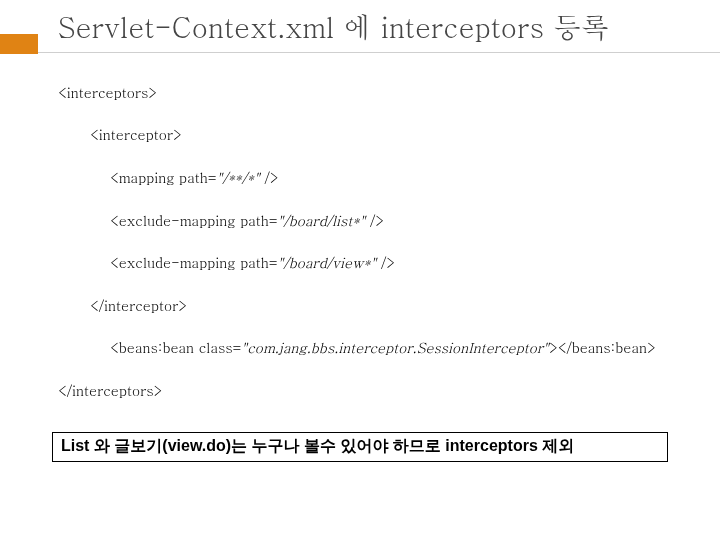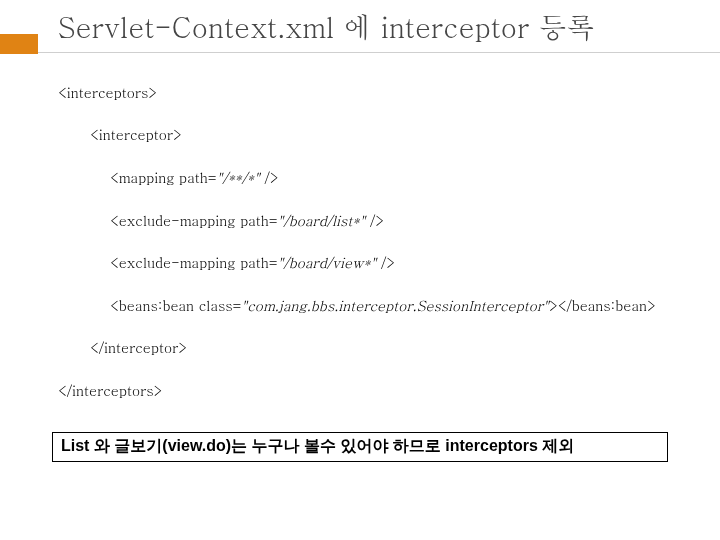--- a/index.html
+++ b/index.html
@@ -73,31 +73,31 @@
       letter-spacing: 0px;
     }
   </style>
 </head>
 <body>
 
 <div class="slide">
 
   <div class="title-area">
     <div class="orange-accent"></div>
-    <div class="title-text">Servlet-Context.xml 에 interceptor 등록</div>
+    <div class="title-text">Servlet-Context.xml 에 interceptors 등록</div>
   </div>
 
   <div class="code-block">
     <div class="code-line">&lt;interceptors&gt;</div>
     <div class="code-line indent-1">&lt;interceptor&gt;</div>
     <div class="code-line indent-2"><span>&lt;mapping path=</span><span class="italic-part">"/**/*" </span><span>/&gt;</span></div>
     <div class="code-line indent-2"><span>&lt;exclude-mapping path=</span><span class="italic-part">"/board/list*" </span><span>/&gt;</span></div>
     <div class="code-line indent-2"><span>&lt;exclude-mapping path=</span><span class="italic-part">"/board/view*" </span><span>/&gt;</span></div>
+    <div class="code-line indent-1">&lt;/interceptor&gt;</div>
     <div class="code-line indent-2"><span>&lt;beans:bean class=</span><span class="italic-part">"com.jang.bbs.interceptor.SessionInterceptor"</span><span>&gt;&lt;/beans:bean&gt;</span></div>
-    <div class="code-line indent-1">&lt;/interceptor&gt;</div>
     <div class="code-line">&lt;/interceptors&gt;</div>
   </div>
 
   <div class="note-box">
     <div class="note-text">List 와  글보기(view.do)는   누구나 볼수 있어야 하므로 interceptors 제외</div>
   </div>
 
 </div>
 
 </body></html>

